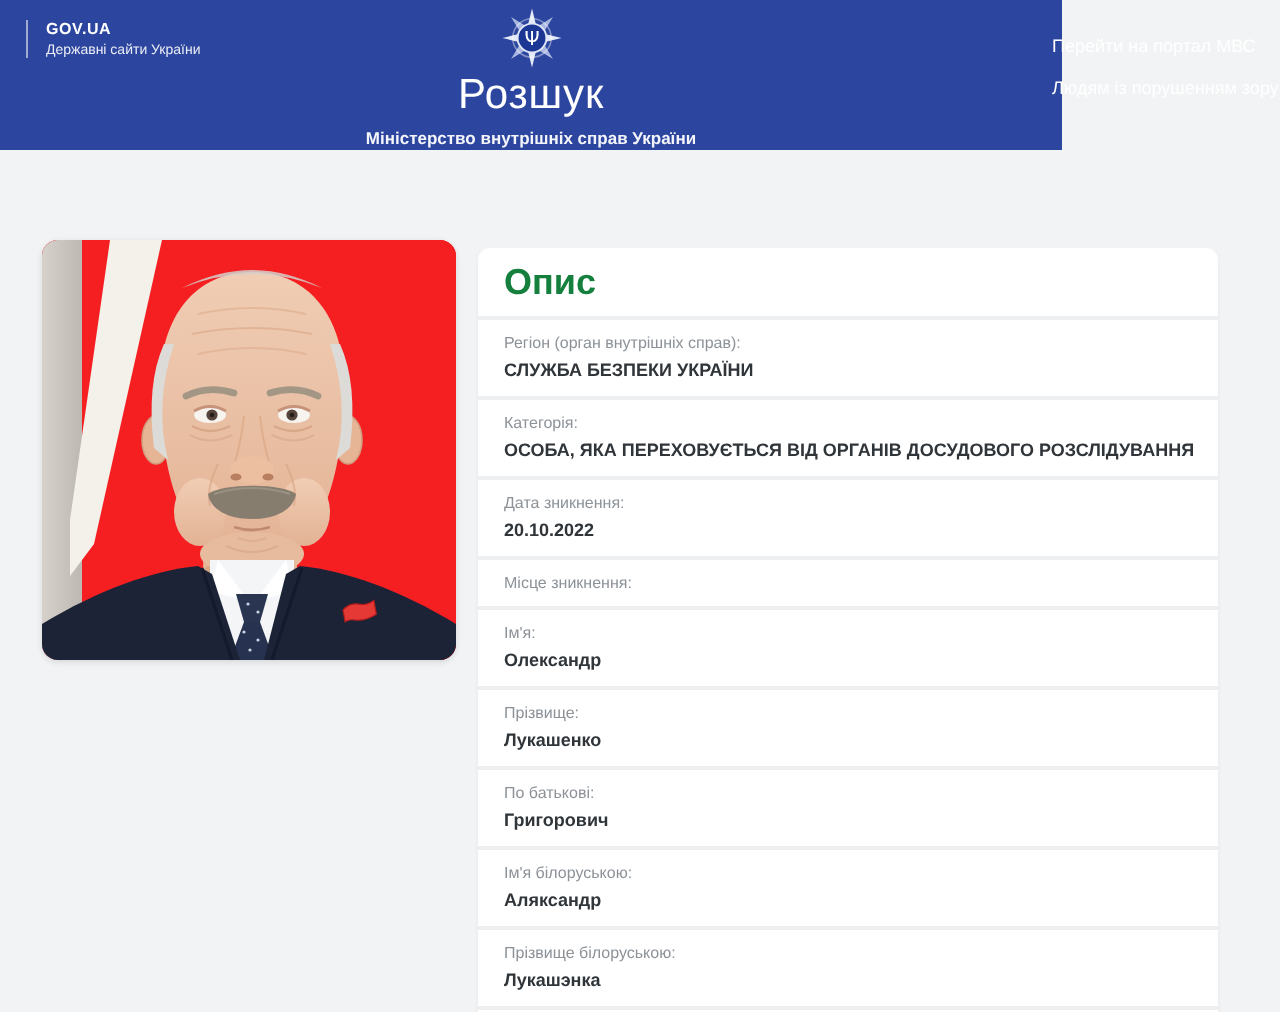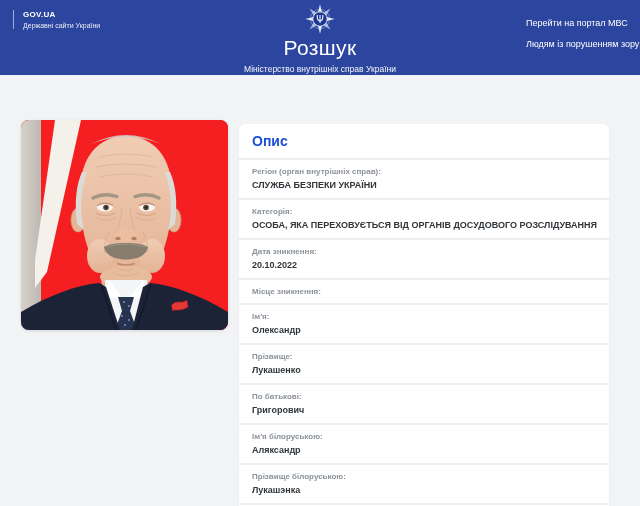--- a/index.html
+++ b/index.html
@@ -5,35 +5,35 @@
   * { margin:0; padding:0; box-sizing:border-box; }
   html,body { width:640px; height:506px; overflow:hidden; }
   body {
     font-family:"Liberation Sans","DejaVu Sans",sans-serif;
     background:#f2f3f4;
     position:relative;
   }
 
   
   .site-header {
-    position:absolute; left:0; top:0; width:640px; height:75px;
+    position:absolute; left:0; top:0; width:531px; height:75px;
     background:#2c459e; color:#fff;
   }
   .gov-block {
     position:absolute; left:13px; top:10px;
     border-left:1px solid rgba(255,255,255,.55);
     padding-left:9px; cursor:pointer;
   }
   .gov-title { font-size:8px; font-weight:bold; letter-spacing:.3px; }
   .gov-sub   { font-size:7px; margin-top:3px; opacity:.9; }
 
   .brand { position:absolute; left:0; top:0; width:100%; text-align:center; }
   .brand .emblem { display:block; margin:3px auto 0; }
   .brand-title { font-size:21px; font-weight:500; letter-spacing:.4px; margin-top:1px;text-align:center; }
-  .brand-sub   { font-size:8.5px; font-weight:400; margin-top:4px; opacity:.95; }
+  .brand-sub   { font-size:8.5px; font-weight:700; margin-top:4px; opacity:.95; }
 
   .header-links { position:absolute; left:508px; top:18px; }
   .hdr-link {
     display:block; color:#fff; font-size:9px; text-decoration:none;
     margin-bottom:11px; cursor:pointer; white-space:nowrap;margin-left:18px;
   }
 
   
   .photo-card {
     position:absolute; left:21px; top:120px; width:207px; height:210px;
@@ -41,26 +41,26 @@
     box-shadow:0 1px 3px rgba(0,0,0,.12);
   }
   .photo-card svg { display:block; width:100%; height:100%; }
 
   .info-card {
     position:absolute; left:239px; top:124px; width:370px; height:430px;
     background:#fff; border-radius:6px;
     box-shadow:0 1px 2px rgba(0,0,0,.05);
   }
   .card-title {
-    font-size:14px; font-weight:bold; color:#1d4ed8;
+    font-size:18px; font-weight:bold; color:#15803d;
     padding:10px 13px; border-bottom:2px solid #edeff1;
     line-height:14px;
   }
   .field-row { padding:7px 13px; border-bottom:2px solid #edeff1; }
-  .field-label { font-size:8px; color:#8c9298; line-height:9px;font-weight:bold; }
+  .field-label { font-size:8px; color:#8c9298; line-height:9px; }
   .field-value {
     font-size:9px; font-weight:bold; color:#30353a;
     line-height:11px; margin-top:4px; white-space:nowrap;
   }
 </style>
 </head>
 <body>
 
 <header class="site-header">
   <div class="gov-block">

